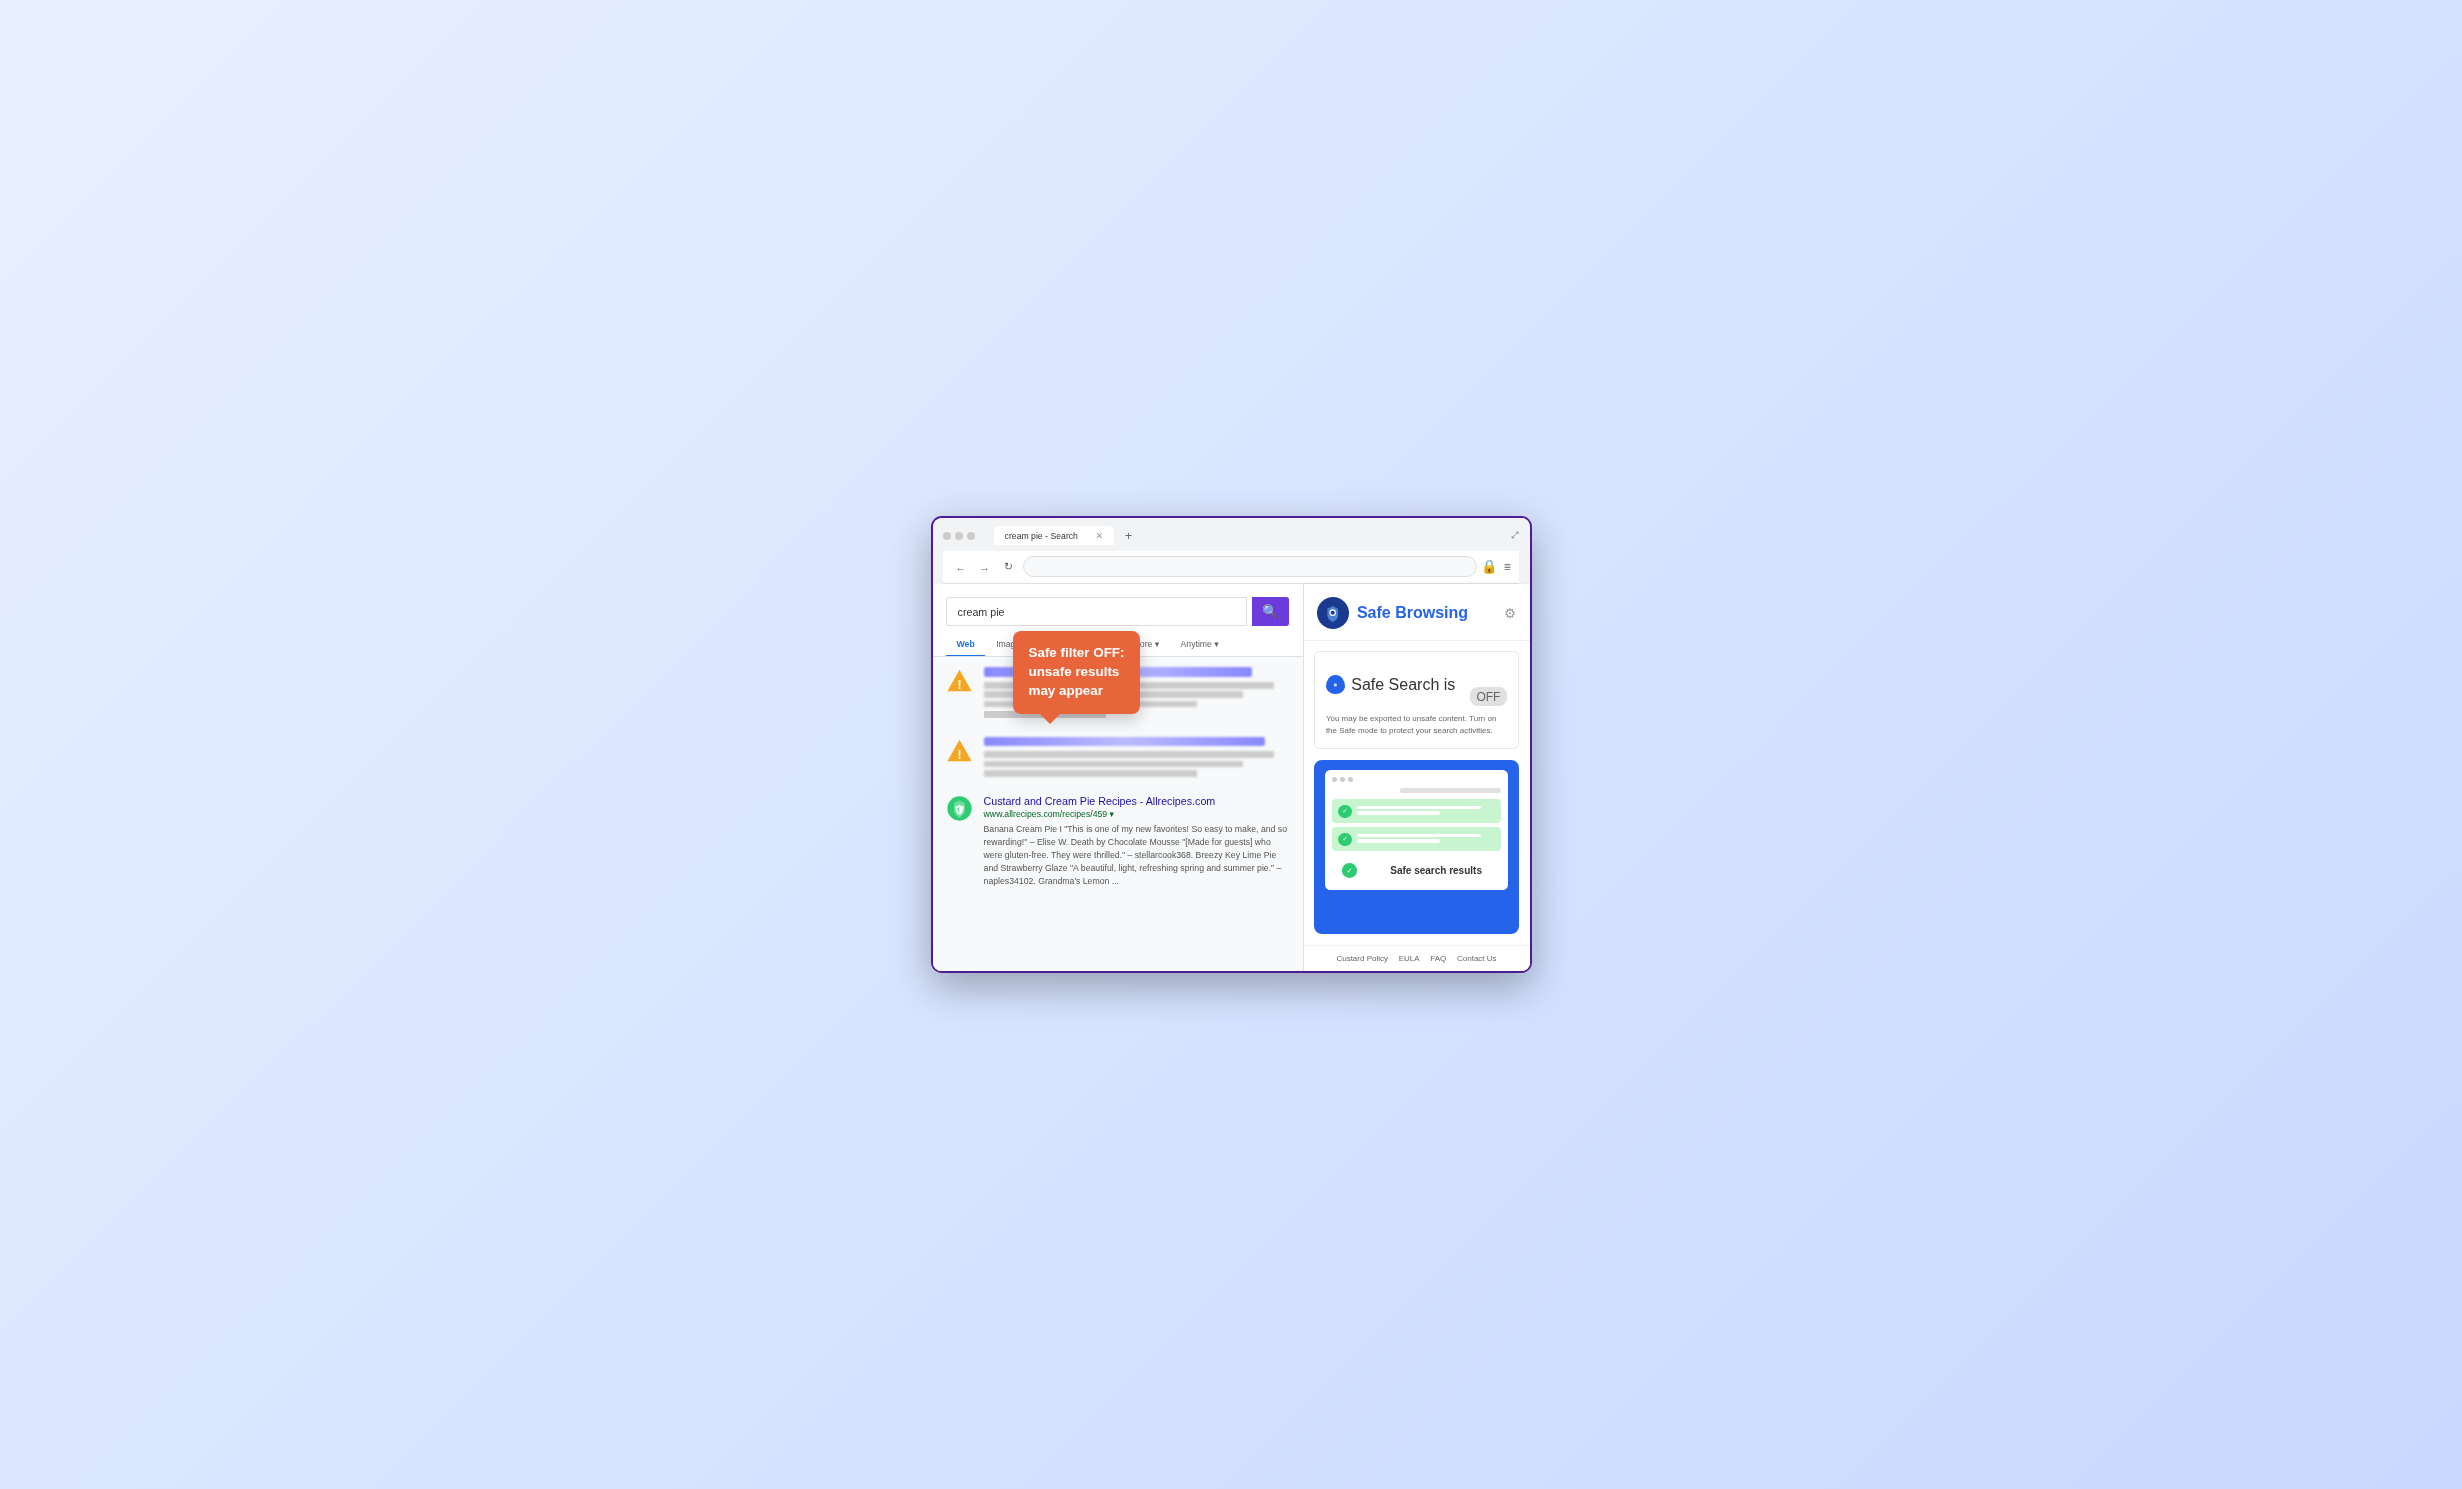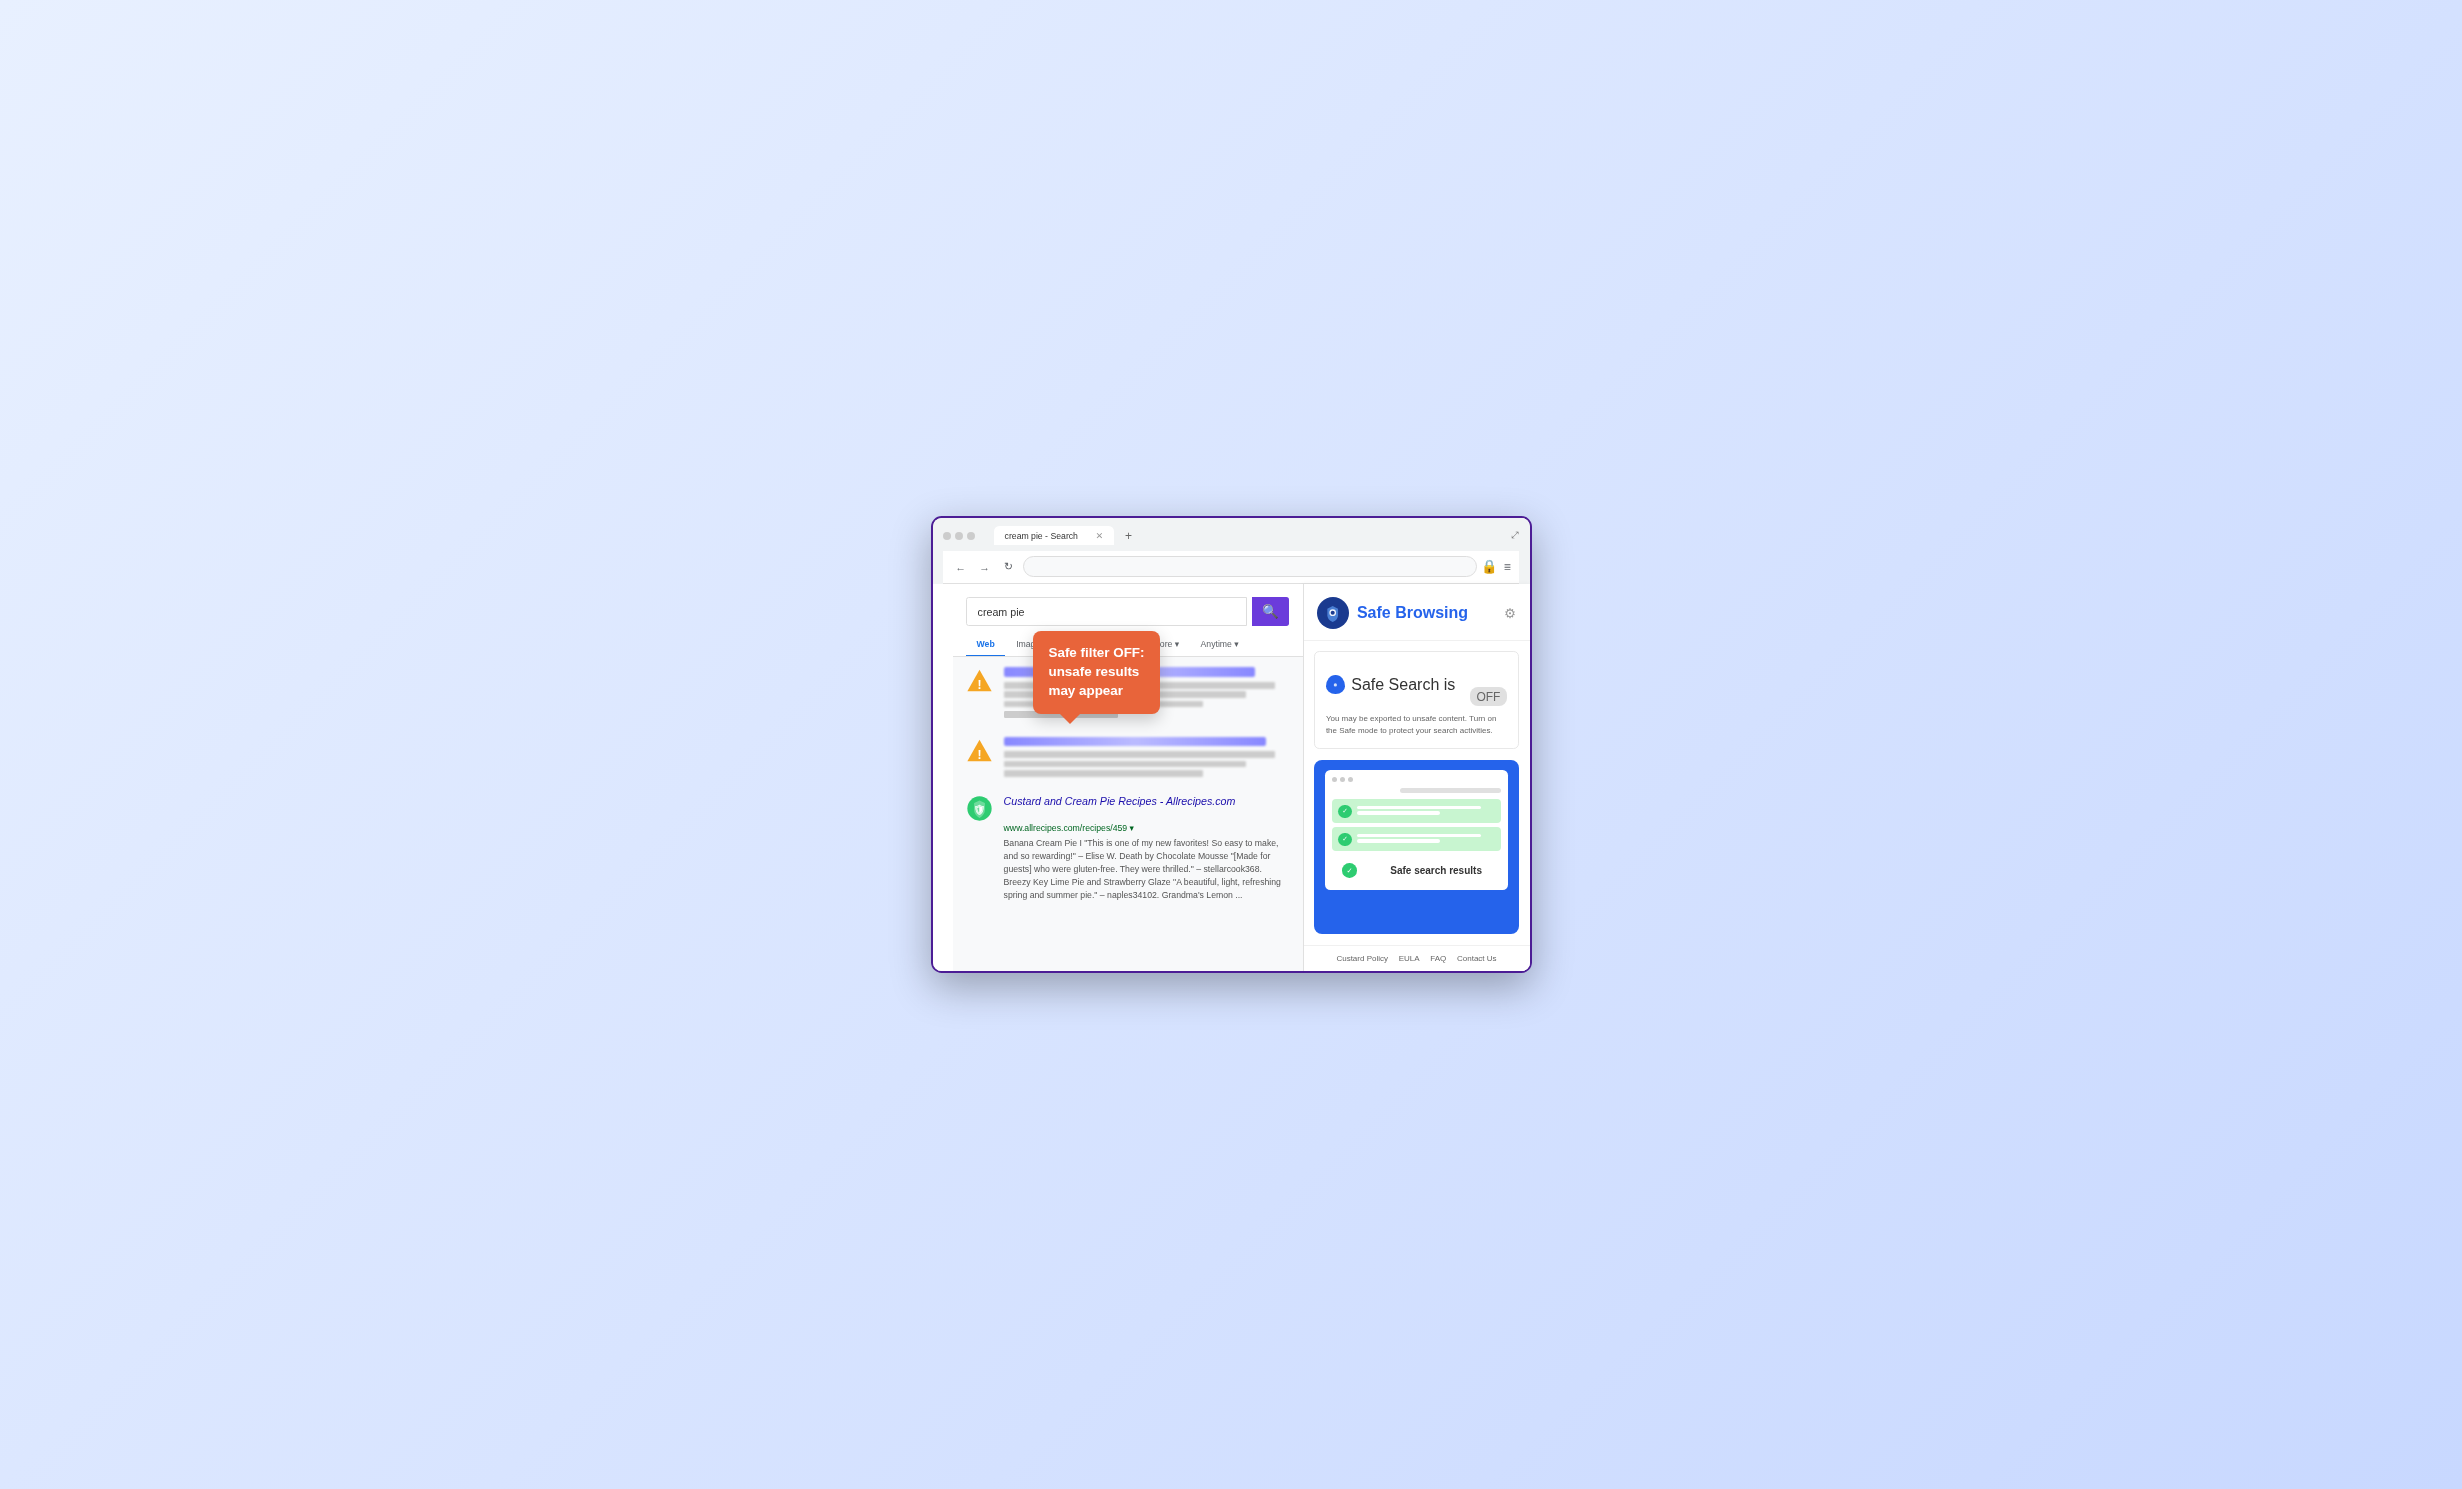--- a/index.html
+++ b/index.html
@@ -132,21 +132,20 @@
       font-size: 12px;
       color: #5f6368;
       cursor: pointer;
     }
 
     
     .browser-content {
       background: white;
       display: flex;
       min-height: 387px;
-      padding-left: 20px;
     }
 
     
     .search-area {
       flex: 1;
       padding: 0;
       background: #f8f9fa;
       position: relative;
     }
 
@@ -253,23 +252,22 @@
       flex-shrink: 0;
       display: flex;
       align-items: center;
       justify-content: center;
     }
 
     .safe-result-title {
       font-size: 10.7px;
       color: #1a0dab;
       font-weight: 400;
-      margin-bottom: 16px;
-      cursor: pointer;
-      font-style: italic;
+      margin-bottom: 2px;
+      cursor: pointer;
     }
 
     .safe-result-url {
       font-size: 8.7px;
       color: #006621;
       margin-bottom: 3.3px;
     }
 
     .safe-result-text {
       font-size: 8.7px;

